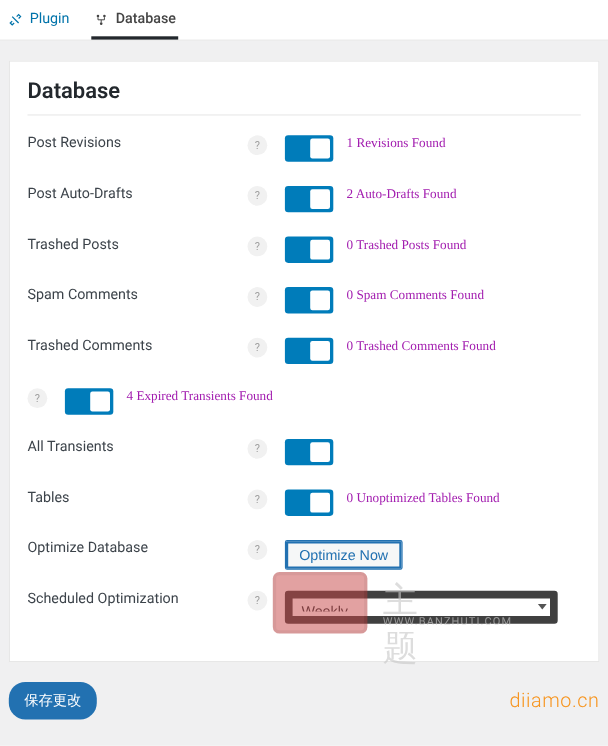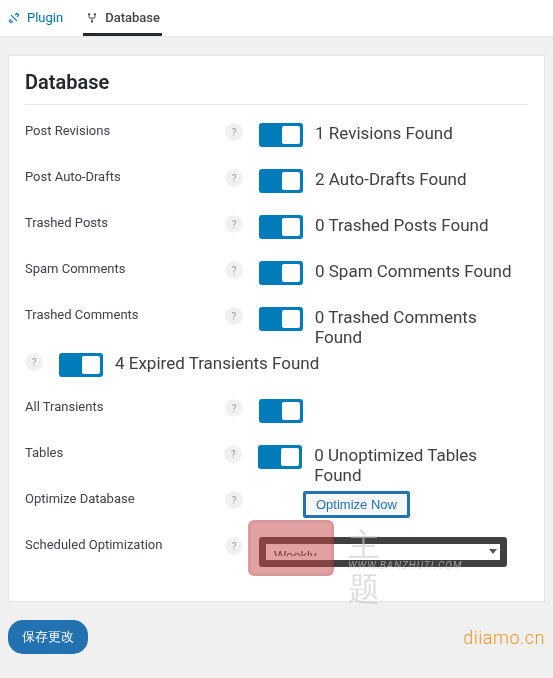--- a/index.html
+++ b/index.html
@@ -80,32 +80,32 @@
   }
   .toggle::after {
     content: "";
     position: absolute;
     right: 3px; top: 3px;
     width: 18px; height: 18px;
     background: #fff;
     border-radius: 2px;
   }
   .result {
-    font-size: 17px;
-    color: #404040;
+    font-size: 12px;
+    color: #a21caf;
+    font-family: Liberation Serif, serif;
   }
   .btn-outline {
     border: 1px solid #2271b1;
     color: #2271b1;
     background: #f6f7f7;
     padding: 5px 12px;
     font-size: 13px;
     cursor: pointer;
     border-radius: 2px;
-    margin-left: 44px;
   }
   .btn-outline.focus {
     outline: 2px solid #2271b1;
     outline-offset: -3px;
     border: 1px solid #2271b1;
   }
   select {
     border: 7px solid #404040;
     border-radius: 3px;
     padding: 4px 28px 4px 8px;
@@ -170,21 +170,20 @@
     color: #c7c7c7;
     letter-spacing: 8px;
     font-family: "SimSun", serif;
   }
   .watermark .url {
     position: absolute;
     left: 100px; top: 40px;
     font-size: 10px;
     color: #d5d5d5;
     letter-spacing: 1px;
-    font-style: italic;
   }
 </style>
 </head>
 <body>
 
 <div class="tabs">
   <div class="tab">
     <span class="ic">
       <svg width="14" height="14" viewBox="0 0 24 24" fill="none" stroke="#0073aa" stroke-width="2">
           <path d="M7 7l10 10M14 7l3-3 3 3-3 3M7 14l-3 3 3 3 3-3"></path>

